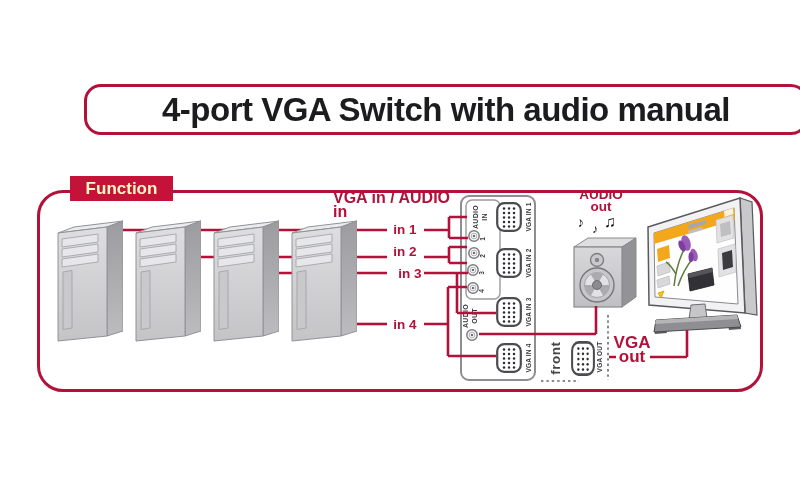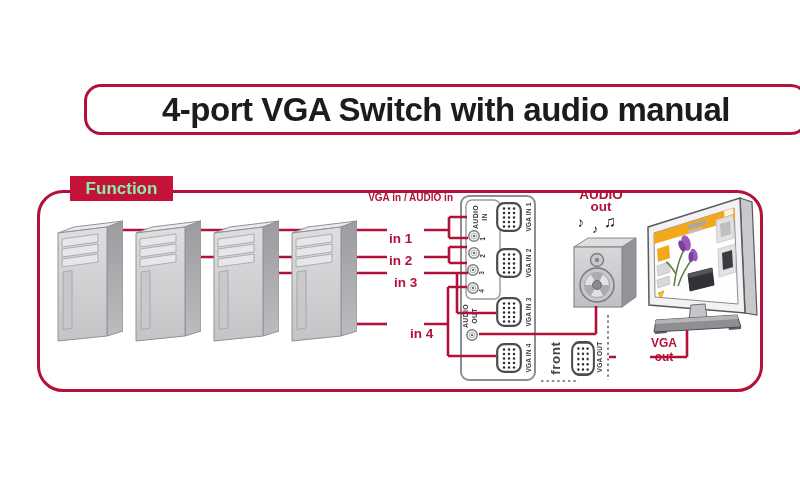--- a/index.html
+++ b/index.html
@@ -2,28 +2,28 @@
 <html><head>
 <meta charset="utf-8">
 <style>
   html,body{margin:0;padding:0;background:#fff;}
   .stage{position:relative;width:800px;height:503px;background:#fff;overflow:hidden;
          font-family:"Liberation Sans",sans-serif;}
   .abs{position:absolute;}
   .title-box{left:36px;top:84px;width:718px;height:45px;border:3px solid #b2113a;border-radius:17px;
              text-align:center;line-height:45px;font-size:33px;font-weight:600;color:#1c1c1e;letter-spacing:-.5px;margin-left:48px;}
   .fn-box{left:37px;top:190px;width:720px;height:196px;border:3px solid #b2113a;border-radius:26px;}
-  .fn-label{left:70px;top:176px;width:103px;height:25px;background:#c41239;color:#86efac;font-size:17px;
+  .fn-label{left:70px;top:176px;width:103px;height:25px;background:#c41239;color:#fef9c3;font-size:17px;
             font-weight:bold;text-align:center;line-height:25px;}
   .red{color:#b2113a;font-weight:bold;}
-  .inlbl{width:32px;font-size:13.5px;line-height:16px;margin-top:9px;}
-  .vain{left:333px;top:191px;width:120px;font-size:10px;text-align:right;line-height:14px;}
+  .inlbl{width:32px;font-size:13.5px;text-align:center;line-height:16px;}
+  .vain{left:333px;top:191px;width:120px;font-size:16px;text-align:left;line-height:14px;}
   .twoline{text-align:center;}
   .aout{left:574px;top:189px;width:54px;font-size:13.5px;line-height:11.5px;}
-  .vout{left:643px;top:336px;width:42px;font-size:12px;line-height:14px;}
+  .vout{left:611px;top:336px;width:42px;font-size:17px;line-height:14px;}
   .vtext{transform:rotate(-90deg);text-align:center;color:#3a3a3e;font-weight:bold;}
   .vsmall{font-size:7px;line-height:9px;letter-spacing:.3px;}
   .vport{font-size:6.5px;line-height:10px;letter-spacing:.2px;white-space:nowrap;}
   .vnum{font-size:6.5px;line-height:10px;}
   .front{font-size:13.5px;color:#46464a;letter-spacing:.5px;}
   .panel{left:460px;top:195px;width:76px;height:186px;}
   .note{position:absolute;color:#111;}
   svg{display:block;}
 </style>
 </head>
@@ -214,21 +214,21 @@
     <g fill="none" stroke="#66666a" stroke-width="1.6" stroke-dasharray="2.4 3">
       <path d="M608,315 V380"></path>
       <path d="M541,381 H579"></path>
     </g>
   </svg>
 
   <div class="abs red vain">VGA in / AUDIO in</div>
   <div class="abs red inlbl" style="left:389px;top:222px">in 1</div>
   <div class="abs red inlbl" style="left:389px;top:244px">in 2</div>
   <div class="abs red inlbl" style="left:394px;top:266px">in 3</div>
-  <div class="abs red inlbl" style="left:410px;top:317px">in 4</div>
+  <div class="abs red inlbl" style="left:389px;top:317px">in 4</div>
 
   <div class="abs red aout twoline">
     <div>AUDIO</div>
     <div>out</div>
   </div>
   <span class="note" style="left:577px;top:214px;font-size:14px;transform:rotate(-12deg)">♪</span>
   <span class="note" style="left:592px;top:222px;font-size:12px">♪</span>
   <span class="note" style="left:604px;top:213px;font-size:16px">♫</span>
 
   <div class="abs red vout twoline">

